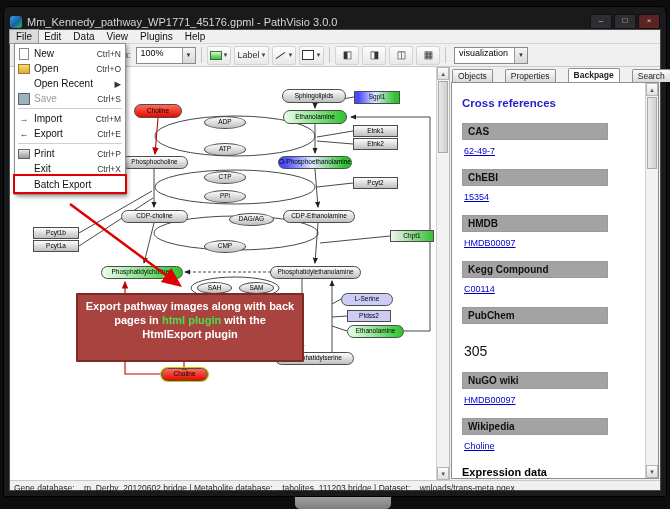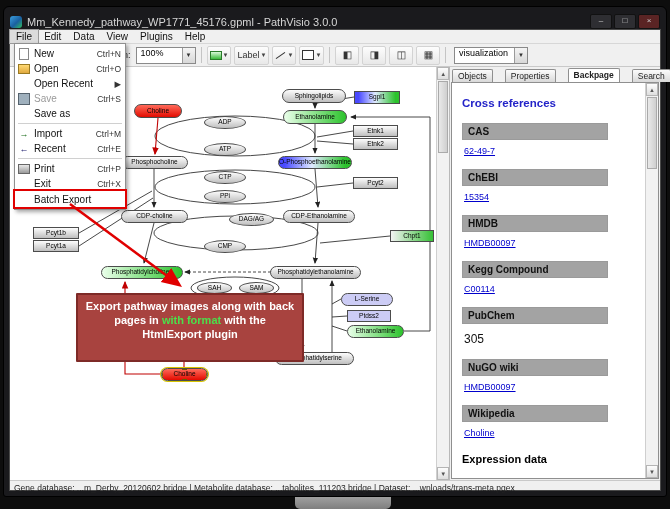--- a/index.html
+++ b/index.html
@@ -61,21 +61,21 @@
   
   #panel{width:211px;display:flex;flex-direction:column;background:#f0f0f0;border-left:1px solid #b9b9b9;box-sizing:border-box}
   #tabs{display:flex;align-items:flex-end;height:15px;padding-left:2px;gap:12px}
   .tab{font-size:8.5px;padding:1px 5px;border:1px solid #8f8f8f;border-bottom:none;background:linear-gradient(#fbfbfb,#d9d9d9);border-radius:2px 2px 0 0;color:#222}
   .tab.active{background:#fff;padding-bottom:2px;font-weight:bold}
   #panel-body{flex:1;background:#fff;border:1px solid #8f8f8f;margin:0 1px 1px 1px;position:relative;display:flex;overflow:hidden}
   #backpage{flex:1;padding:4px 6px 0 10px;overflow:hidden}
   #xref-title{color:#2323c8;font-weight:bold;font-size:11.5px;margin:10px 0 14px}
   .schead{width:146px;background:#a3a3a3;border:1px solid #9a9a9a;font-size:10px;font-weight:bold;color:#111;padding:2px 5px;box-sizing:border-box}
   .slink{display:inline-block;font-size:9px;color:#0000cc;text-decoration:underline;margin:5px 0 13px 2px}
-  .sval{font-size:12px;color:#111;margin:8px 0 13px 2px}
+  .sval{font-size:14px;color:#111;margin:19px 0 13px 2px}
   #expr{font-size:11px;font-weight:bold;color:#000;margin-top:2px}
   
   #statusbar{height:14px;border-top:1px solid #c9c9c9;display:flex;align-items:center;font-size:8.5px;color:#222;padding:0 4px;white-space:nowrap;overflow:hidden}
   
   #file-menu{position:absolute;left:4px;top:13px;width:110px;background:#fff;border:1px solid #8f8f8f;box-shadow:2px 2px 4px rgba(0,0,0,.35);z-index:30;padding:2px 0;font-size:10px}
   .fmi{display:flex;align-items:center;height:15px;padding:0 4px 0 3px;color:#111}
   .fmi.dis{color:#9a9a9a}
   .fmi.hl{outline:2px solid #e00000;height:16px}
   .fic{width:12px;height:12px;margin-right:4px;flex:0 0 auto;display:flex;align-items:center;justify-content:center;font-size:9px}
   .fic .s{display:block}
@@ -238,21 +238,21 @@
             <div class="node rounded f-green" style="left: 91px; top: 199px; width: 82px; height: 13px;">Phosphatidylcholines</div>
             <div class="node rounded f-gray" style="left: 260px; top: 199px; width: 91px; height: 13px;">Phosphatidylethanolamine</div>
             <div class="node ellipse f-gray" style="left: 187px; top: 215px; width: 35px; height: 12px;">SAH</div>
             <div class="node ellipse f-gray" style="left: 229px; top: 215px; width: 35px; height: 12px;">SAM</div>
             <div class="node rounded f-lavender" style="left: 331px; top: 226px; width: 52px; height: 13px;">L-Serine</div>
             <div class="node rect f-lavender" style="left: 337px; top: 243px; width: 44px; height: 12px;">Ptdss2</div>
             <div class="node rounded f-green" style="left: 337px; top: 258px; width: 57px; height: 13px;">Ethanolamine</div>
             <div class="node rounded f-gray" style="left: 265px; top: 285px; width: 79px; height: 13px;">Phosphatidylserine</div>
             <div class="node rounded f-red sel" style="left: 151px; top: 301px; width: 47px; height: 13px;">Choline<span class="h h-nw"></span><span class="h h-n"></span><span class="h h-ne"></span><span class="h h-w"></span><span class="h h-e"></span><span class="h h-sw"></span><span class="h h-s"></span><span class="h h-se"></span></div>
           </div>
-        <div id="callout" style="background: rgb(168, 67, 63); border-color: rgb(126, 42, 39);"><span>Export pathway images along with back pages in </span><span id="callout-hl" style="color: rgb(75, 224, 75);">with format</span><span> with the HtmlExport plugin</span></div>
+        <div id="callout" style="background: rgb(168, 67, 63); border-color: rgb(126, 42, 39);"><span>Export pathway images along with back pages in </span><span id="callout-hl" style="color: rgb(75, 224, 75);">html plugin</span><span> with the HtmlExport plugin</span></div>
       </div>
 
       <div class="vscroll">
         <div class="sb-arrow">▲</div>
         <div class="sb-track">
             <div class="sb-thumb"></div>
           </div>
         <div class="sb-arrow">▼</div>
       </div>
 
@@ -316,34 +316,29 @@
           <span class="flb">Open Recent</span>
           <span class="fsc">▶</span>
         </div>
         <div class="fmi dis">
           <span class="fic disk">
             <span class="s"></span>
           </span>
           <span class="flb">Save</span>
           <span class="fsc">Ctrl+S</span>
         </div>
-        <div class="fmi">
-          <span class="fic "></span>
-          <span class="flb">Save as</span>
-          <span class="fsc"></span>
-        </div>
         <div class="msep"></div>
         <div class="fmi">
           <span class="fic import">→</span>
           <span class="flb">Import</span>
           <span class="fsc">Ctrl+M</span>
         </div>
         <div class="fmi">
           <span class="fic export">←</span>
-          <span class="flb">Recent</span>
+          <span class="flb">Export</span>
           <span class="fsc">Ctrl+E</span>
         </div>
         <div class="msep"></div>
         <div class="fmi">
           <span class="fic print">
             <span class="s"></span>
           </span>
           <span class="flb">Print</span>
           <span class="fsc">Ctrl+P</span>
         </div>

